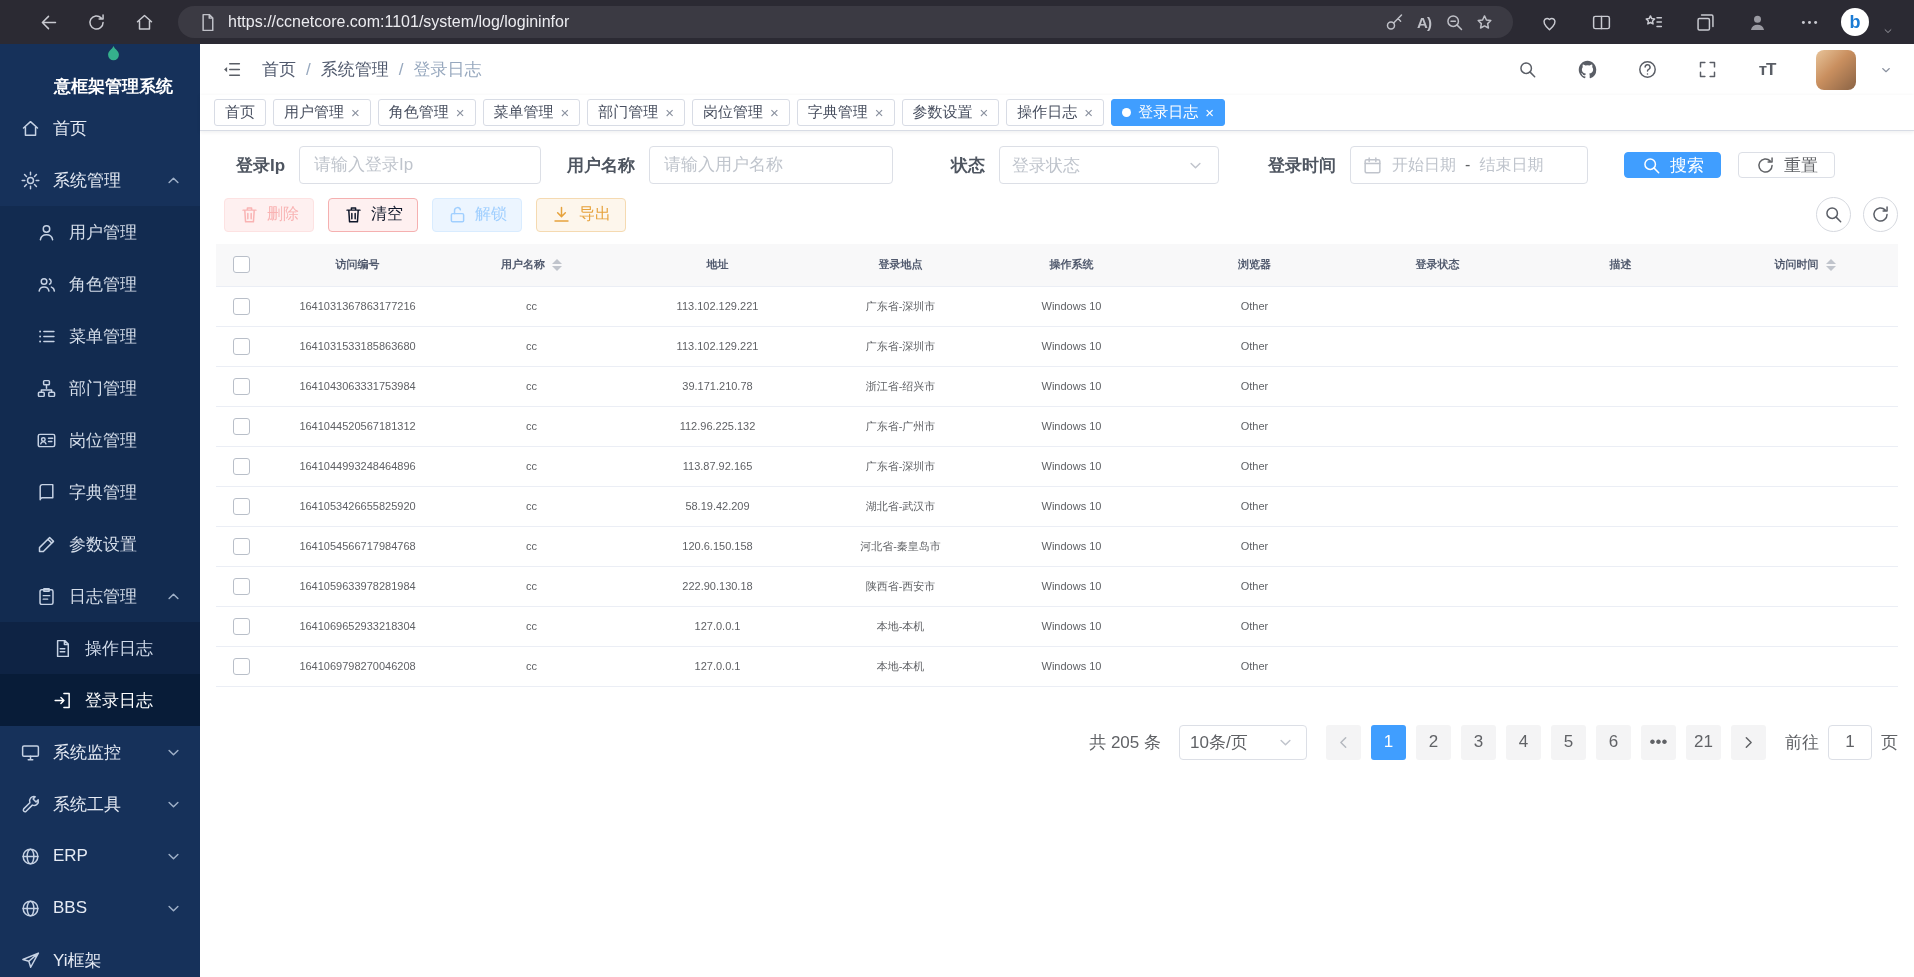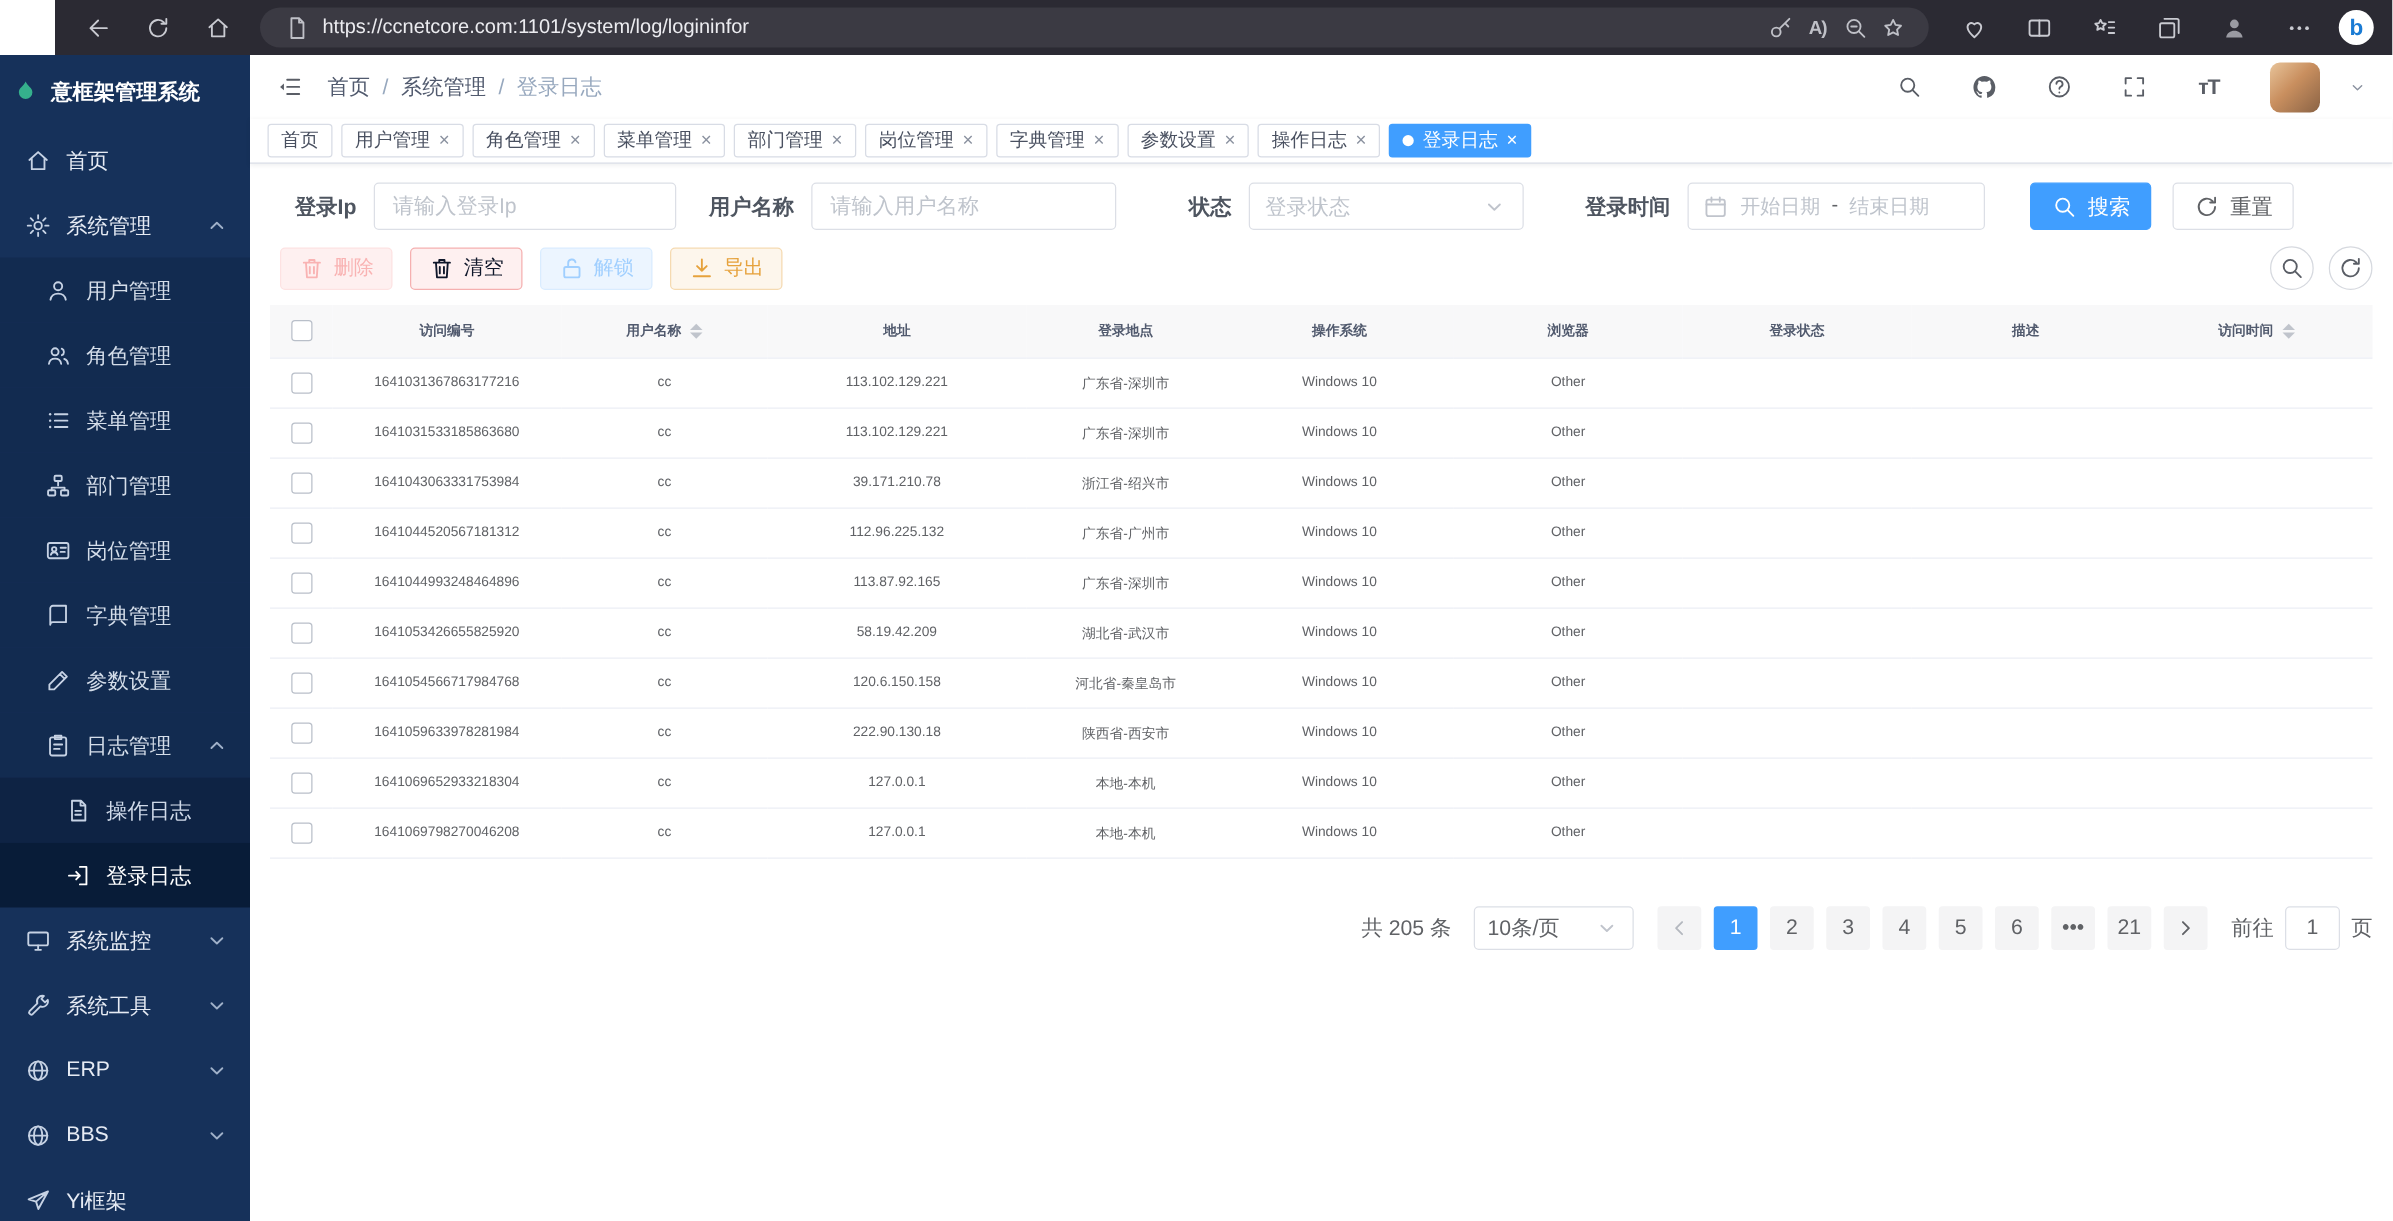--- a/index.html
+++ b/index.html
@@ -1,42 +1,42 @@
 <!DOCTYPE html>
 <html><head>
 <meta charset="utf-8">
 <style>
   * { box-sizing: border-box; margin: 0; padding: 0; }
   html,body { width:1914px; height:977px; overflow:hidden; }
   body { font-family:"Liberation Sans","DejaVu Sans",sans-serif; background:#fff; color:#606266; }
   svg { display:block; }
 
   
-  .browser-bar { height:44px; background:#2b2a33; display:flex; align-items:center; padding:0 10px 0 14px;margin-left:44px; }
+  .browser-bar { height:44px; background:#2b2a33; display:flex; align-items:center; padding:0 10px 0 28px; }
   .nav-ic { width:40px; height:40px; display:flex; align-items:center; justify-content:center; color:#c9cad1; flex:none; cursor:pointer; }
   .nav-ic svg { width:21px; height:21px; }
   .browser-bar .gap { width:8px; flex:none; }
   .urlbar { width:1335px; height:32px; flex:none; margin:0 6px 0 14px; border-radius:16px; background:#3b3a43; display:flex; align-items:center; padding:0 14px; }
   .pill-ic { width:30px; height:30px; display:flex; align-items:center; justify-content:center; color:#bfc0c7; flex:none; cursor:pointer; }
   .pill-ic svg { width:17px; height:17px; }
   .url-text { flex:1; color:#ececf0; font-size:16px; margin-left:6px; white-space:nowrap; overflow:hidden; cursor:text; }
   .ra { font-size:15px; color:#bfc0c7; letter-spacing:-1px; font-weight:600; }
   .right-ics { display:flex; align-items:center; gap:12px; margin-left:10px; }
   .avatar-chrome { color:#9a9aa2; }
   .bing-wrap { width:28px; height:28px; border-radius:50%; background:#fff; display:flex; align-items:center; justify-content:center; cursor:pointer; flex:none; }
   .bing-b { color:#1a7bd4; font-weight:700; font-size:18px; }
   .bing-caret { width:14px; height:14px; color:#9a9aa2; align-self:flex-end; margin-bottom:4px; cursor:pointer; }
   .bing-caret svg { width:12px; height:12px; }
 
   
   .app { display:flex; height:933px; }
 
   
   .sidebar { width:200px; flex:none; background:#16315a; overflow:hidden; }
-  .logo-row { height:58px; display:flex; align-items:center; gap:10px; padding-left:10px; color:#fff; font-weight:700; font-size:17px; }
+  .logo-row { height:58px; display:flex; align-items:center; gap:10px; padding-left:27px; color:#fff; font-weight:700; font-size:17px;flex-direction:column; }
   .logo-row .ic svg { width:26px; height:26px; }
   .mi { height:52px; display:flex; align-items:center; gap:12px; padding:0 16px 0 20px; font-size:17px; color:#e6ebf4; cursor:pointer; }
   .mi .ic { color:#c6d2e4; flex:none; }
   .mi .ic svg { width:19px; height:19px; }
   .mi .lbl { flex:1; white-space:nowrap; }
   .chev { color:#9fb0c8; flex:none; }
   .chev svg { width:14px; height:14px; }
   .lvl2 { background:#122b50; padding-left:36px; color:#d4dde9; }
   .lvl3 { background:#0e2344; padding-left:52px; color:#cfd9e8; }
   .mi.active { background:#081c38; color:#ffffff; }
@@ -73,21 +73,21 @@
   .f-input::placeholder { color:#bfc4cc; }
   .ml20{margin-left:20px} .ml26{margin-left:26px} .ml58{margin-left:58px} .ml49{margin-left:49px} .ml36{margin-left:36px} .ml17{margin-left:17px} .mr14{margin-right:14px}
   .w242{width:242px} .w244{width:244px}
   .sel { width:220px; height:38px; border:1px solid #dcdfe6; border-radius:4px; display:flex; align-items:center; justify-content:space-between; padding:0 12px; color:#bfc4cc; cursor:pointer; background:#fff; }
   .sel .chev { color:#c0c4cc; }
   .date-range { width:238px; height:38px; border:1px solid #dcdfe6; border-radius:4px; display:flex; align-items:center; gap:9px; padding:0 11px; background:#fff; cursor:pointer; }
   .date-range .ic { color:#c0c4cc; }
   .date-range .ic svg { width:17px; height:17px; }
   .ph { color:#bfc4cc; font-size:16px; white-space:nowrap; }
   .range-sep { color:#606266; font-size:16px; }
-  .btn { height:38px; border-radius:4px; font-size:17px; display:inline-flex; align-items:center; gap:8px; padding:0 16px; border:1px solid transparent; cursor:pointer; font-family:inherit; white-space:nowrap; }
+  .btn { height:26px; border-radius:4px; font-size:17px; display:inline-flex; align-items:center; gap:8px; padding:0 16px; border:1px solid transparent; cursor:pointer; font-family:inherit; white-space:nowrap; }
   .btn svg { width:16px; height:16px; }
   .btn .bic { display:flex; }
   .btn-primary { background:#409eff; border-color:#409eff; color:#fff; }
   .btn-plain { background:#fff; border-color:#dcdfe6; color:#606266; }
 
   .toolbar { display:flex; align-items:center; margin-bottom:12px; }
   .tbtn { height:34px; border-radius:4px; font-size:16px; display:inline-flex; align-items:center; gap:7px; padding:0 14px; border:1px solid transparent; cursor:pointer; font-family:inherit; }
   .tbtn svg { width:16px; height:16px; }
   .btn-del { background:#fef0f0; color:#f9b3b3; border-color:#fde2e2; margin-left:8px; cursor:not-allowed; }
   .btn-clear { background:#fef0f0; color:#0f172a; border-color:#f5b0b0; margin-left:14px; }

